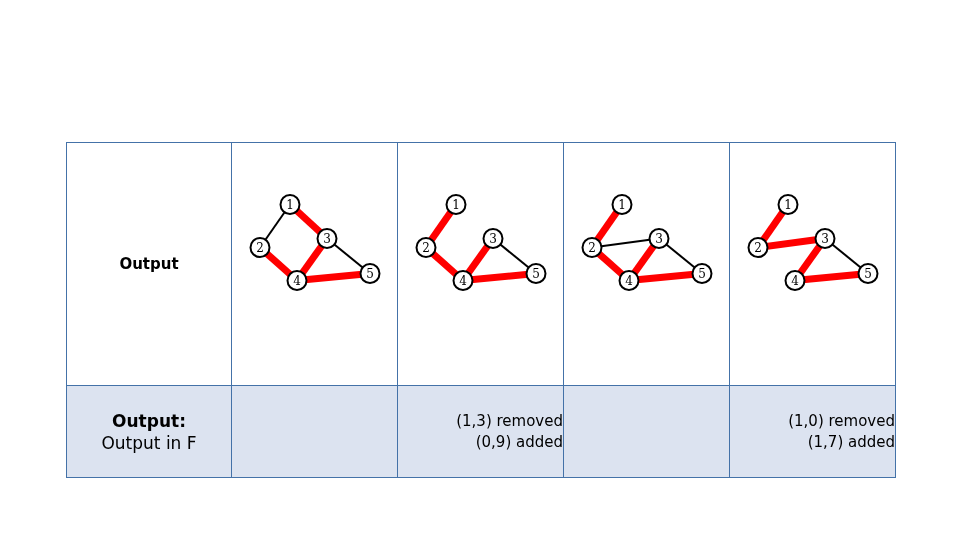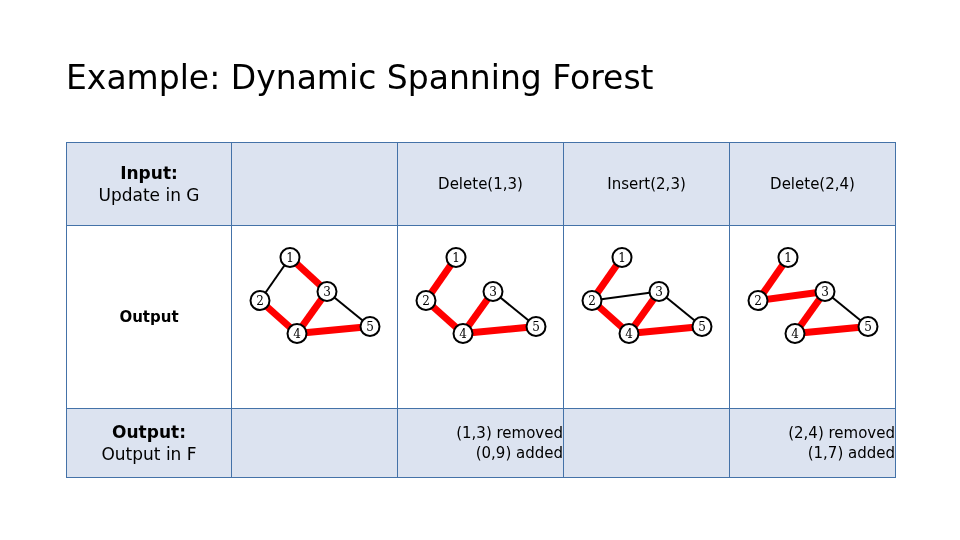--- a/index.html
+++ b/index.html
@@ -103,41 +103,30 @@
     fill: #000000;
     text-anchor: middle;
     dominant-baseline: central;
   }
 </style>
 </head>
 <body>
 
 <div class="slide">
 
-  <div class="slide-title">Example: Dynamic Spanning Forest</div>
 
   <table class="matrix">
     <colgroup>
       <col class="col-label">
         <col class="col-g">
         <col class="col-op">
         <col class="col-op">
         <col class="col-op">
     </colgroup>
     <tbody>
-      <tr class="row-head">
-        <td class="fill-blue rowlabel">
-          <span class="strong">Input:</span>
-          <span class="normal">Update in G</span>
-        </td>
-        <td class="fill-blue op-label"></td>
-        <td class="fill-blue op-label">Delete(1,3)</td>
-        <td class="fill-blue op-label">Insert(2,3)</td>
-        <td class="fill-blue op-label">Delete(2,4)</td>
-      </tr>
 
       <tr class="row-pic">
         <td class="fill-white pic-label">Output</td>
         <td class="fill-white graph-cell">
           <div class="graph-wrap">
               <svg class="graph" width="160" height="135" viewBox="0 0 160 130">
                 <line x1="55" y1="25" x2="25" y2="68" class="edge-plain"></line>
                 <line x1="55" y1="25" x2="92" y2="59" class="edge-tree"></line>
                 <line x1="25" y1="68" x2="62" y2="101" class="edge-tree"></line>
                 <line x1="92" y1="59" x2="62" y2="101" class="edge-tree"></line>
@@ -233,19 +222,19 @@
         </td>
         <td class="fill-blue out-text">
           <span>(1,3) removed</span>
           <span>(0,9) added</span>
         </td>
         <td class="fill-blue out-text">
           <span></span>
           <span></span>
         </td>
         <td class="fill-blue out-text">
-          <span>(2,4) removed</span>
+          <span>(1,0) removed</span>
           <span>(1,7) added</span>
         </td>
       </tr>
     </tbody>
   </table>
 </div>
 
 </body></html>

